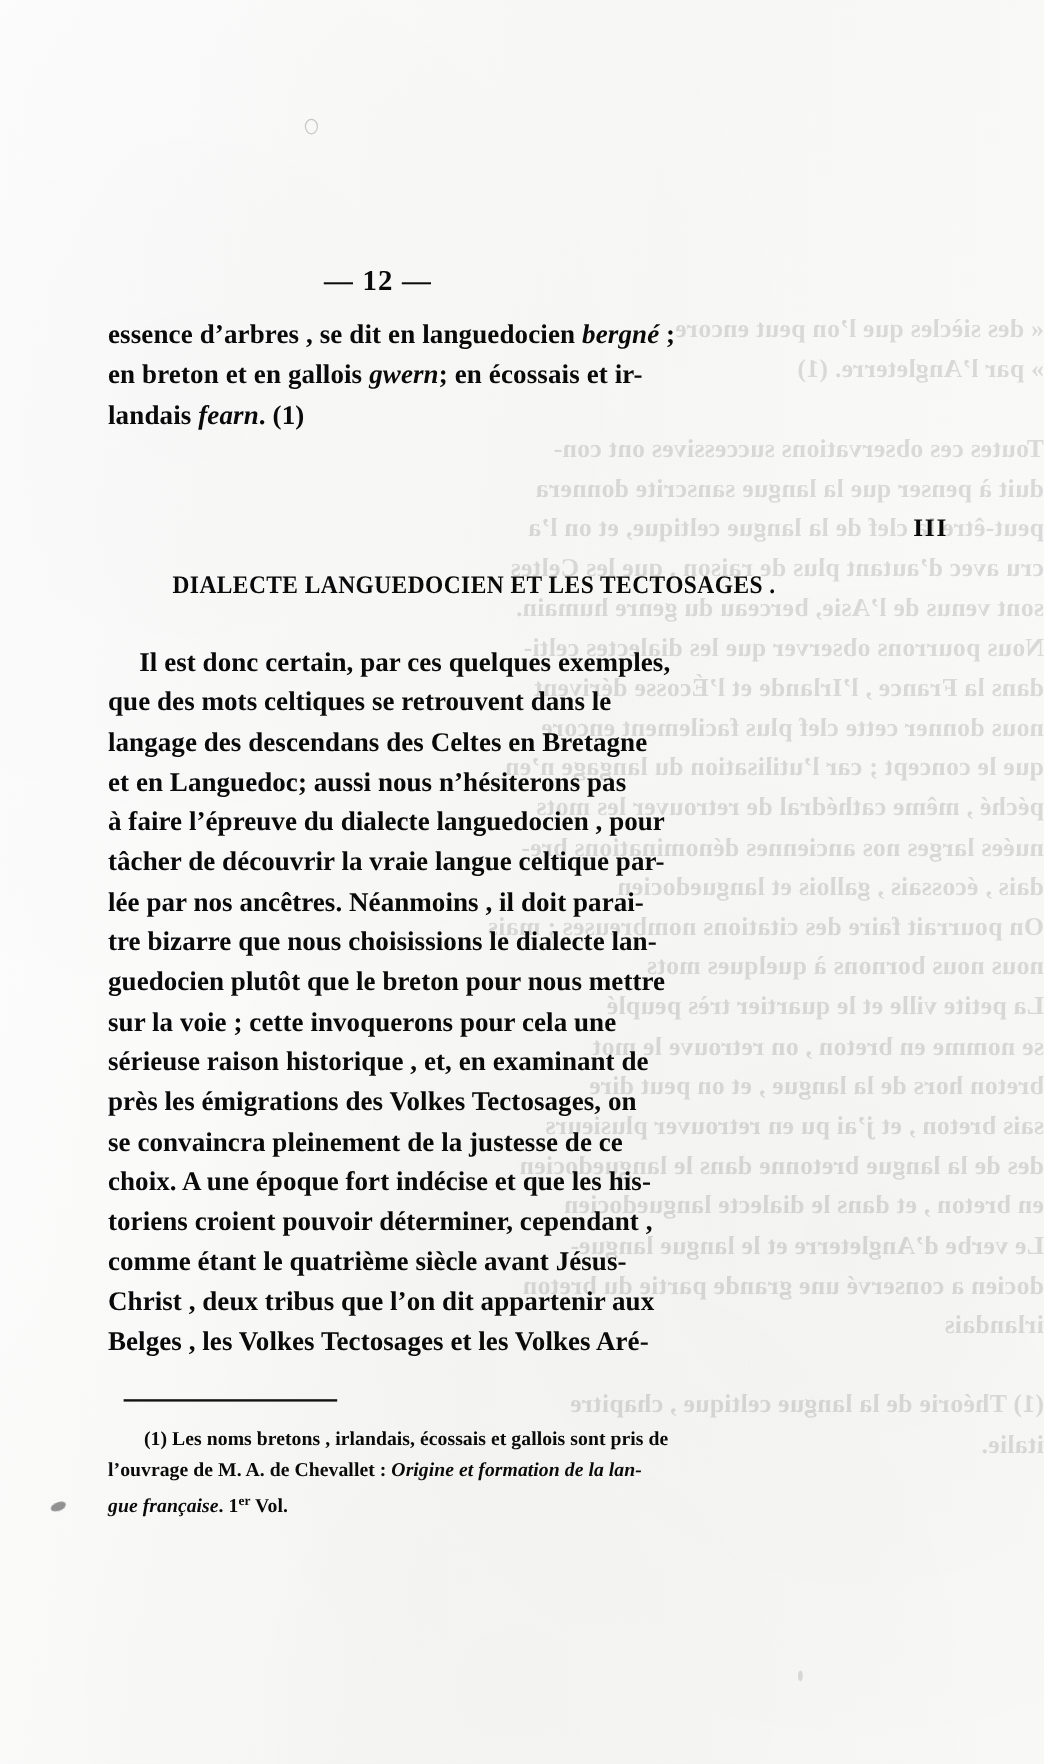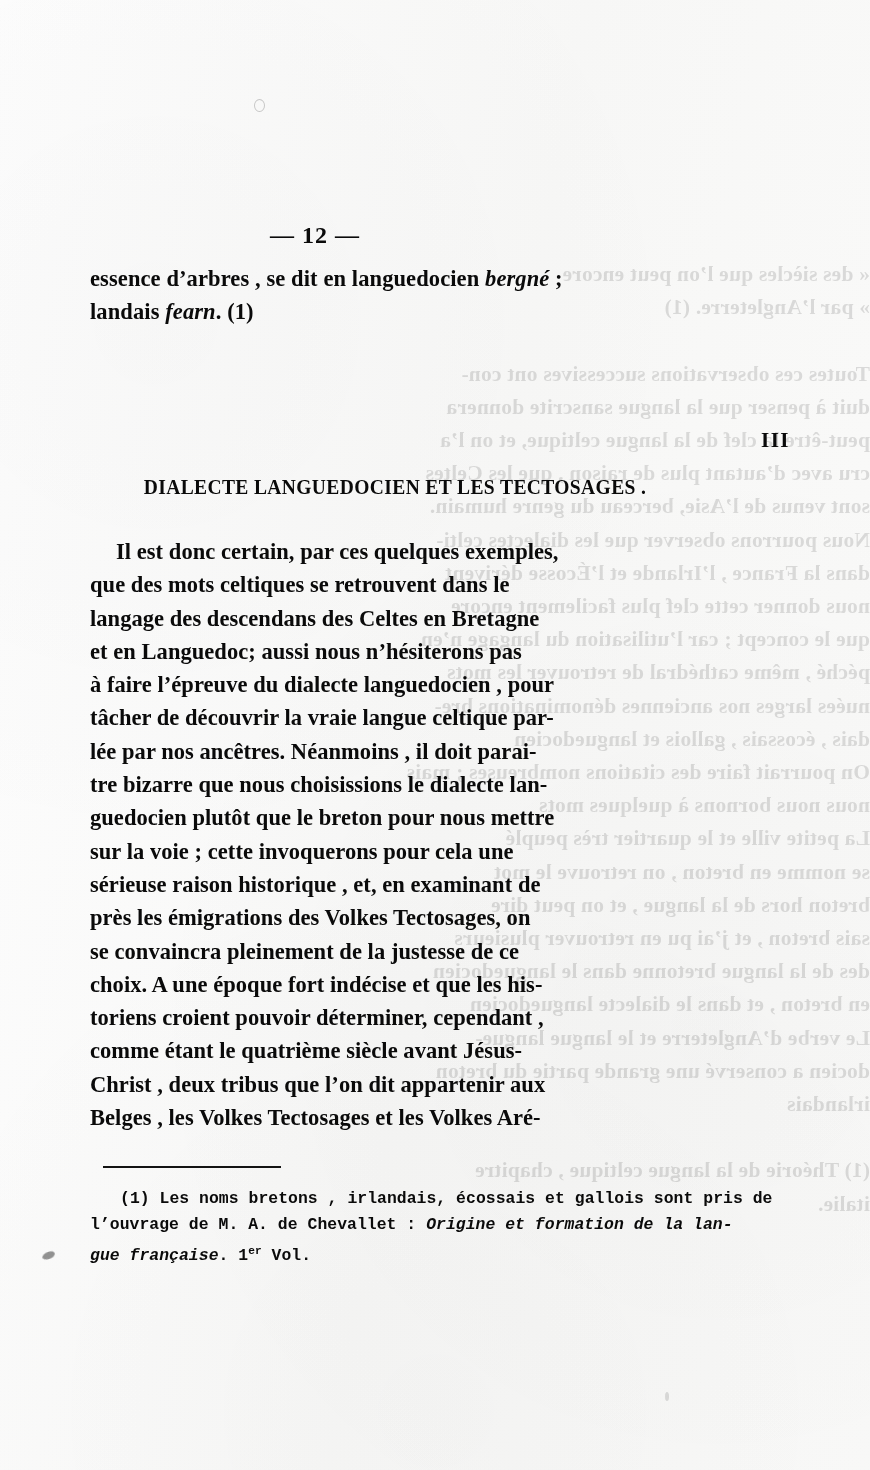--- a/index.html
+++ b/index.html
@@ -145,21 +145,20 @@
     position: absolute;
     left: 90px;
     top: 1186px;
     width: 640px;
   }
   .foot-line {
     font-weight: bold;
     font-size: 16.4px;
     line-height: 26px;
     letter-spacing: .05px;
-    font-family: Liberation Mono, monospace;
   }
   .foot-line.indent { padding-left: 30px; }
   .foot-line i { font-style: italic; text-align: center; }
   .foot-line sup {
     font-size: .68em;
     vertical-align: .52em;
     font-style: normal;
   }
 
   
@@ -238,20 +237,21 @@
     </div>
 
   <div class="content">
 
     <div class="mark-top"></div>
 
     <div class="folio">— 12 —</div>
 
     <div class="textblock para-top" id="top-paragraph">
         <div class="lead-line"><span>essence d’arbres , se dit en languedocien </span><i>bergné</i><span> ;</span></div>
+        <div class="lead-line"><span>en breton et en gallois </span><i>gwern</i><span>; en écossais et ir-</span></div>
         <div class="lead-line"><span>landais </span><i>fearn</i><span>. (1)</span></div>
       </div>
 
     <div class="heading-num">III</div>
     <div class="heading-title">DIALECTE LANGUEDOCIEN ET LES TECTOSAGES .</div>
 
     <div class="textblock para-main" id="main-paragraph">
         <div class="body-line indent">Il est  donc certain, par ces quelques exemples,</div>
         <div class="body-line">que des mots celtiques se retrouvent dans  le</div>
         <div class="body-line">langage des descendans des Celtes en Bretagne</div>

